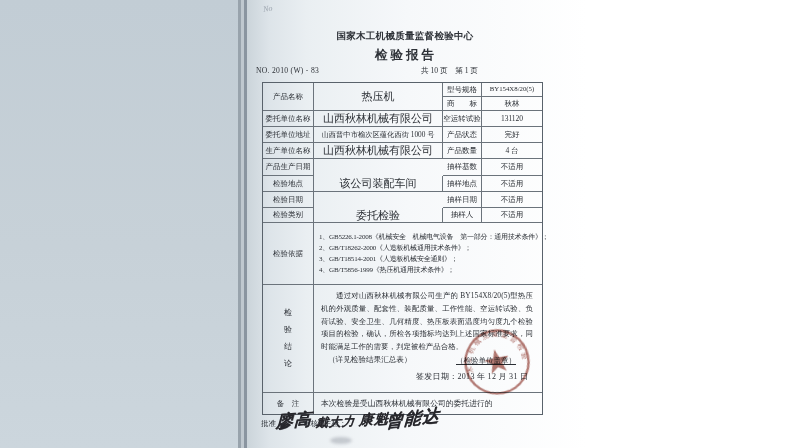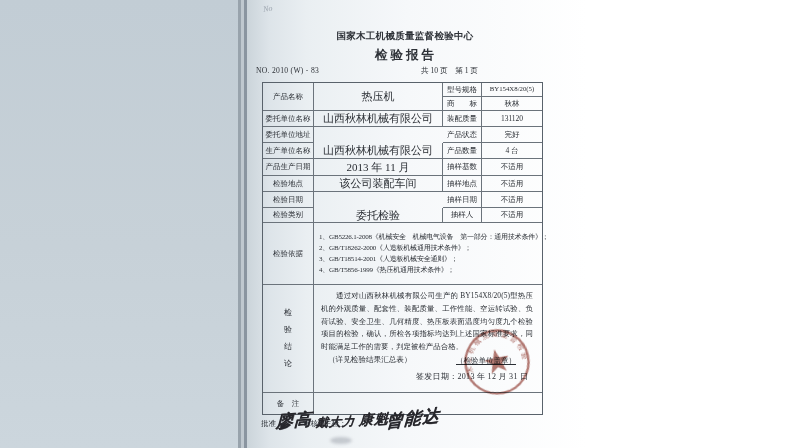--- a/index.html
+++ b/index.html
@@ -73,34 +73,34 @@
 <div class="report-table">
   <div class="c" style="grid-area:1/1/3/2">产品名称</div>
   <div class="c val" style="grid-area:1/2/3/3">热压机</div>
   <div class="c" style="grid-area:1/3/2/4">型号规格</div>
   <div class="c noR" style="grid-area:1/4/2/5;font-size:6.8px">BY154X8/20(5)</div>
   <div class="c" style="grid-area:2/3/3/4">商　　标</div>
   <div class="c noR" style="grid-area:2/4/3/5">秋林</div>
 
   <div class="c" style="grid-area:3/1/4/2">委托单位名称</div>
   <div class="c val" style="grid-area:3/2/4/3">山西秋林机械有限公司</div>
-  <div class="c" style="grid-area:3/3/4/4">装配质量</div>
+  <div class="c" style="grid-area:3/3/4/4">空运转试验</div>
   <div class="c noR" style="grid-area:3/4/4/5">131120</div>
 
   <div class="c" style="grid-area:4/1/5/2">委托单位地址</div>
+  <div class="c" style="grid-area:4/2/5/3;font-size:7.3px">山西晋中市榆次区蕴化西街 1000 号</div>
   <div class="c" style="grid-area:4/3/5/4">产品状态</div>
   <div class="c noR" style="grid-area:4/4/5/5">完好</div>
 
   <div class="c" style="grid-area:5/1/6/2">生产单位名称</div>
   <div class="c val" style="grid-area:5/2/6/3">山西秋林机械有限公司</div>
   <div class="c" style="grid-area:5/3/6/4">产品数量</div>
   <div class="c noR" style="grid-area:5/4/6/5">4 台</div>
 
   <div class="c" style="grid-area:6/1/7/2">产品生产日期</div>
-  <div class="c val" style="grid-area:6/2/7/3">2013 年 11 月</div>
   <div class="c" style="grid-area:6/3/7/4">抽样基数</div>
   <div class="c noR" style="grid-area:6/4/7/5">不适用</div>
 
   <div class="c" style="grid-area:7/1/8/2">检验地点</div>
   <div class="c val" style="grid-area:7/2/8/3">该公司装配车间</div>
   <div class="c" style="grid-area:7/3/8/4">抽样地点</div>
   <div class="c noR" style="grid-area:7/4/8/5">不适用</div>
 
   <div class="c" style="grid-area:8/1/9/2">检验日期</div>
   <div class="c" style="grid-area:8/3/9/4">抽样日期</div>
@@ -126,20 +126,21 @@
     <span>论</span>
   </div>
   <div class="c noR concl-content" style="grid-area:11/2/12/5">
     <div class="concl-para">通过对山西秋林机械有限公司生产的 BY154X8/20(5)型热压机的外观质量、配套性、装配质量、工作性能、空运转试验、负荷试验、安全卫生、几何精度、热压板表面温度均匀度九个检验项目的检验，确认，所检各项指标均达到上述国家标准要求，同时能满足工作的需要，判定被检产品合格。</div>
     <div class="concl-see">（详见检验结果汇总表）</div>
     <div class="concl-seal">（检验单位盖章）</div>
     <div class="concl-date">签发日期：2013 年 12 月 31 日</div>
   </div>
 
   <div class="c noB" style="grid-area:12/1/13/2">备　注</div>
+  <div class="c noR noB remark-content" style="grid-area:12/2/13/5">本次检验是受山西秋林机械有限公司的委托进行的</div>
 </div>
 
 <svg class="stamp" viewBox="-37 -37 74 74" xmlns="http://www.w3.org/2000/svg" xmlns:xlink="http://www.w3.org/1999/xlink">
   <defs>
     <path id="arcPath" d="M -24.5 8 A 25.8 25.8 0 1 1 24.5 8" fill="none"></path>
   </defs>
   <circle r="31.5" fill="none" stroke="#943f35" stroke-width="2.4" opacity="0.8"></circle>
   <text font-size="7" fill="#943f35" opacity="0.88" text-anchor="middle" letter-spacing="2.2">
     <textPath href="#arcPath" xlink:href="#arcPath" startOffset="50%">国家木工机械质量监督检验中心</textPath>
   </text>

